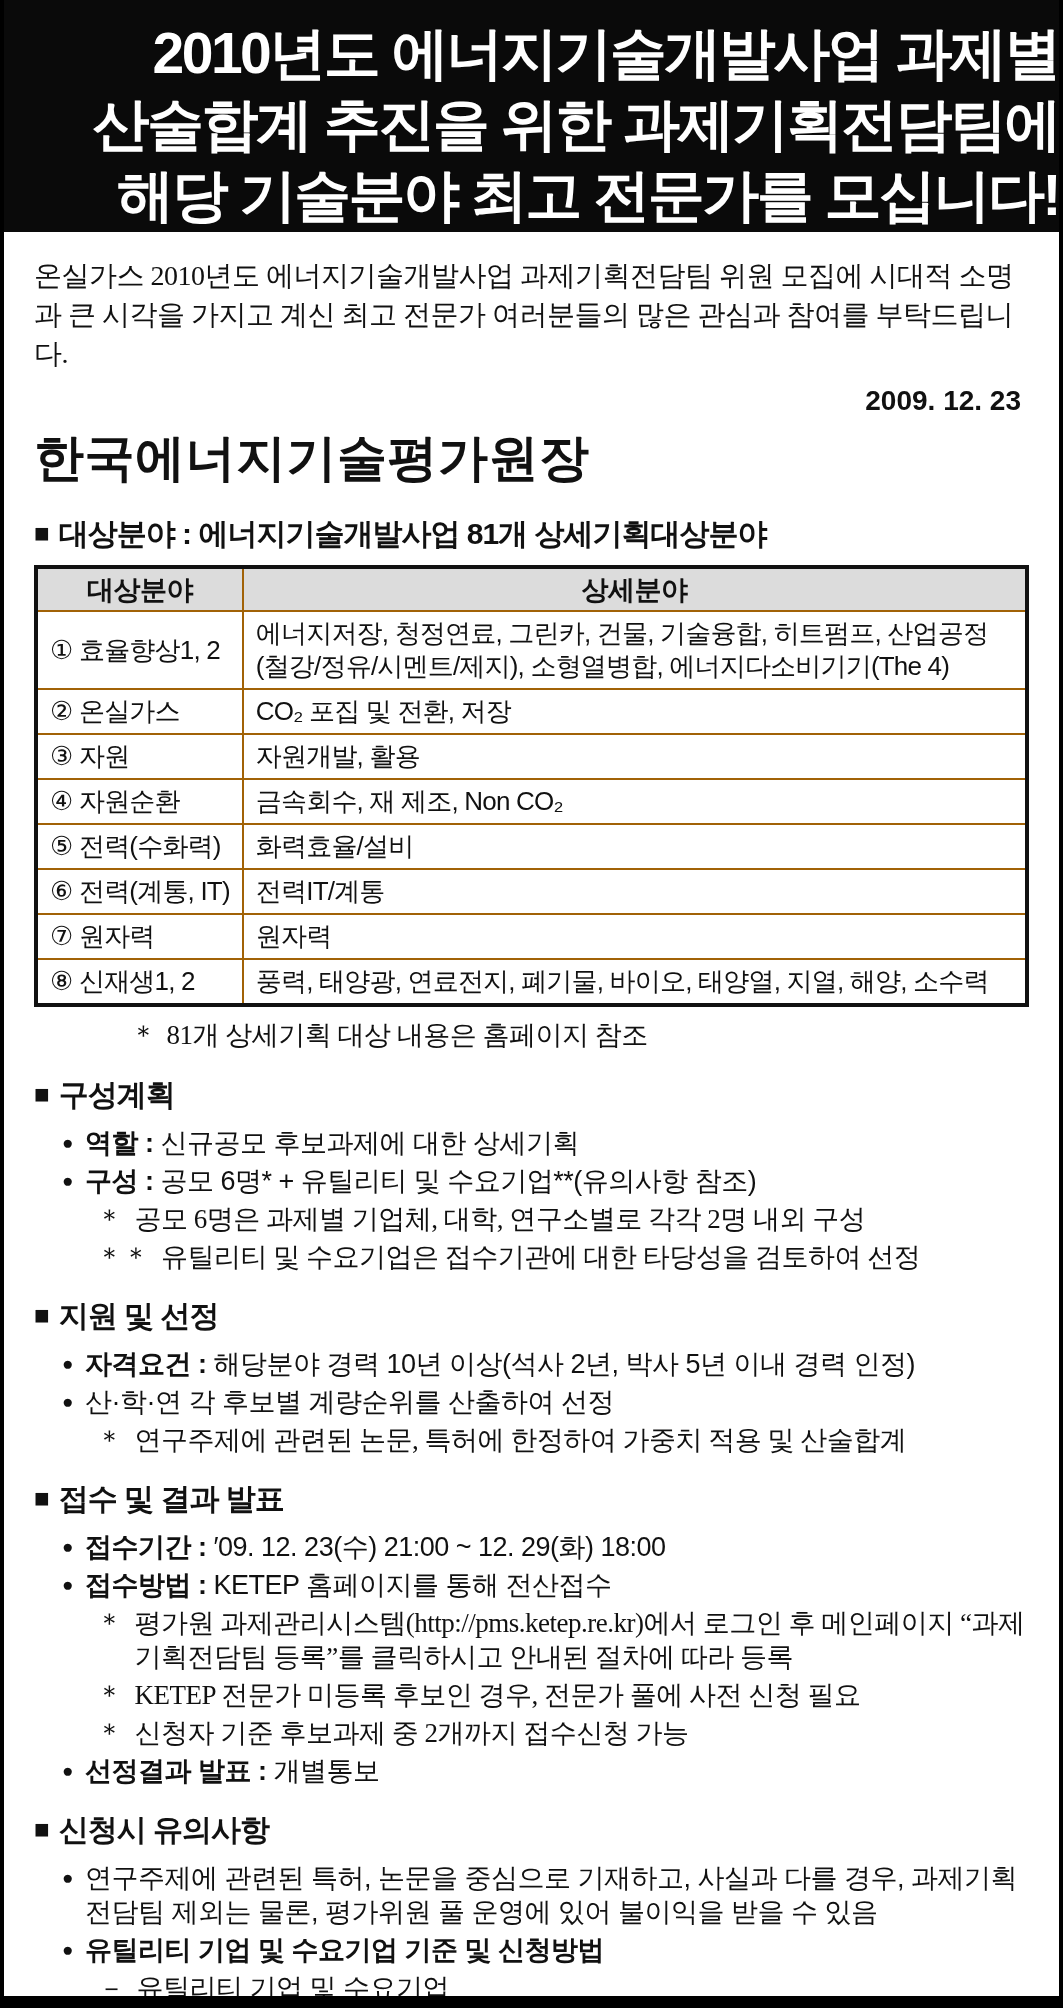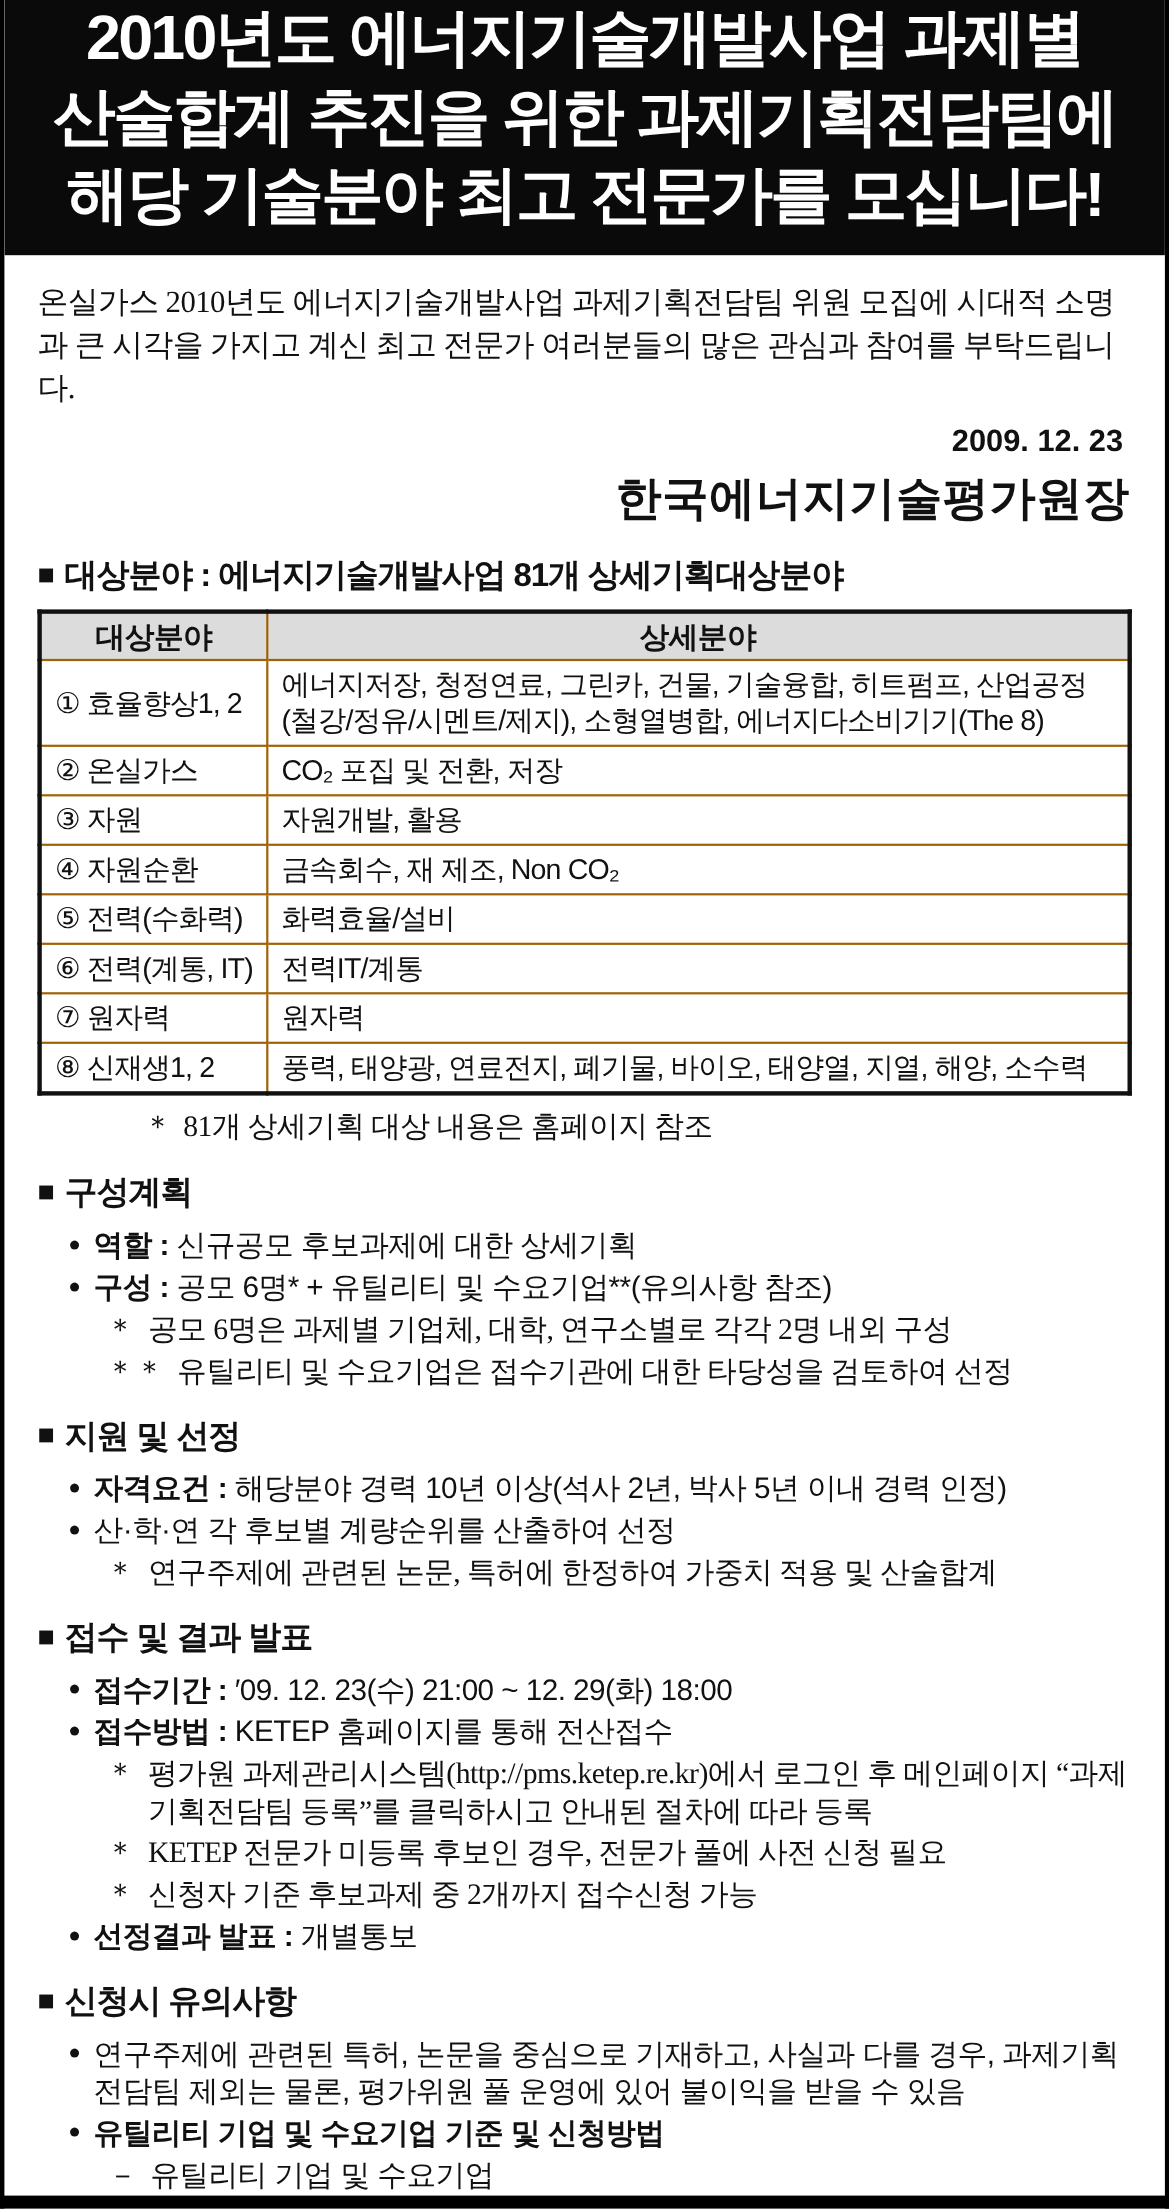--- a/index.html
+++ b/index.html
@@ -16,21 +16,22 @@
     border-left: 4px solid #000;
     border-right: 4px solid #000;
     border-bottom: 12px solid #000;
     overflow: hidden;
   }
   
   .banner {
     height: 232px;
     background: #0a0a0a;
     color: #ffffff;
-    text-align: center;
+    text-align: right;
+    padding-top: 18px;
   }
   .banner-line {
     font-size: 57px;
     line-height: 71px;
     font-weight: 700;
     letter-spacing: -2.5px;
     white-space: nowrap;
   }
   
   .content { padding: 20px 30px 0 30px; }
@@ -41,23 +42,23 @@
     letter-spacing: -0.5px;
     margin-top: 4px;
   }
   .date-line {
     text-align: right;
     font-weight: 700;
     font-size: 28px;
     margin: 12px 8px 0 0;
   }
   .signature-line {
-    text-align: right;
-    font-weight: 700;
-    font-size: 42px;
+    text-align: left;
+    font-weight: 700;
+    font-size: 50px;
     letter-spacing: 0.5px;
     margin: 8px 2px 0 0;
   }
   h2.section {
     font-size: 30px;
     font-weight: 700;
     letter-spacing: -1px;
     margin: 22px 0 10px 0;
   }
   h2.section .sq { margin-right: 10px; font-size: 26px; vertical-align: 2px; }
@@ -133,21 +134,21 @@
     <table class="target">
       <thead>
         <tr>
           <th>대상분야</th>
           <th>상세분야</th>
         </tr>
       </thead>
       <tbody>
         <tr>
           <td class="cat">① 효율향상1, 2</td>
-          <td>에너지저장, 청정연료, 그린카, 건물, 기술융합, 히트펌프, 산업공정(철강/정유/시멘트/제지), 소형열병합, 에너지다소비기기(The 8)</td>
+          <td>에너지저장, 청정연료, 그린카, 건물, 기술융합, 히트펌프, 산업공정(철강/정유/시멘트/제지), 소형열병합, 에너지다소비기기(The 4)</td>
         </tr>
         <tr>
           <td class="cat">② 온실가스</td>
           <td>CO₂ 포집 및 전환, 저장</td>
         </tr>
         <tr>
           <td class="cat">③ 자원</td>
           <td>자원개발, 활용</td>
         </tr>
         <tr>

